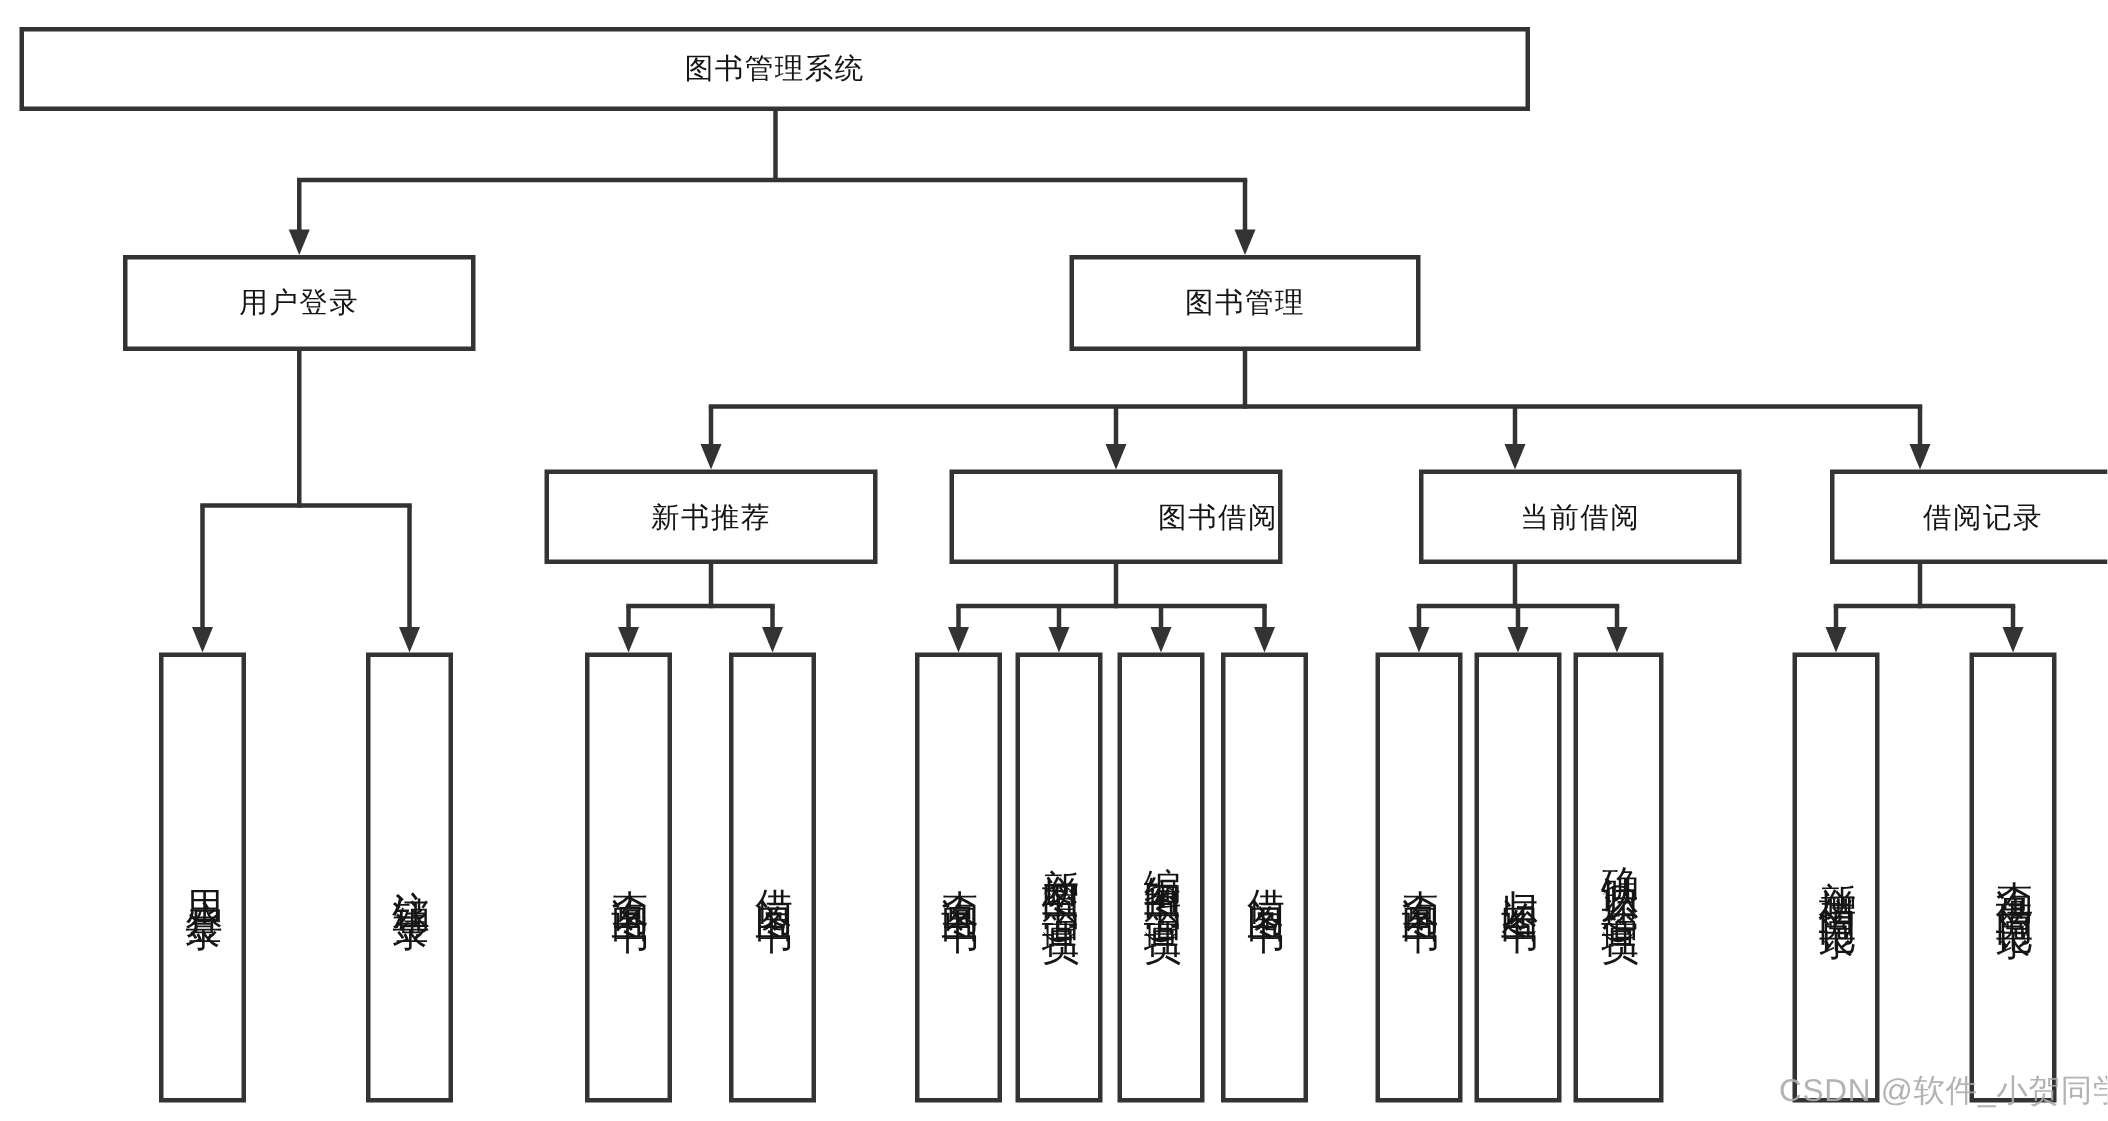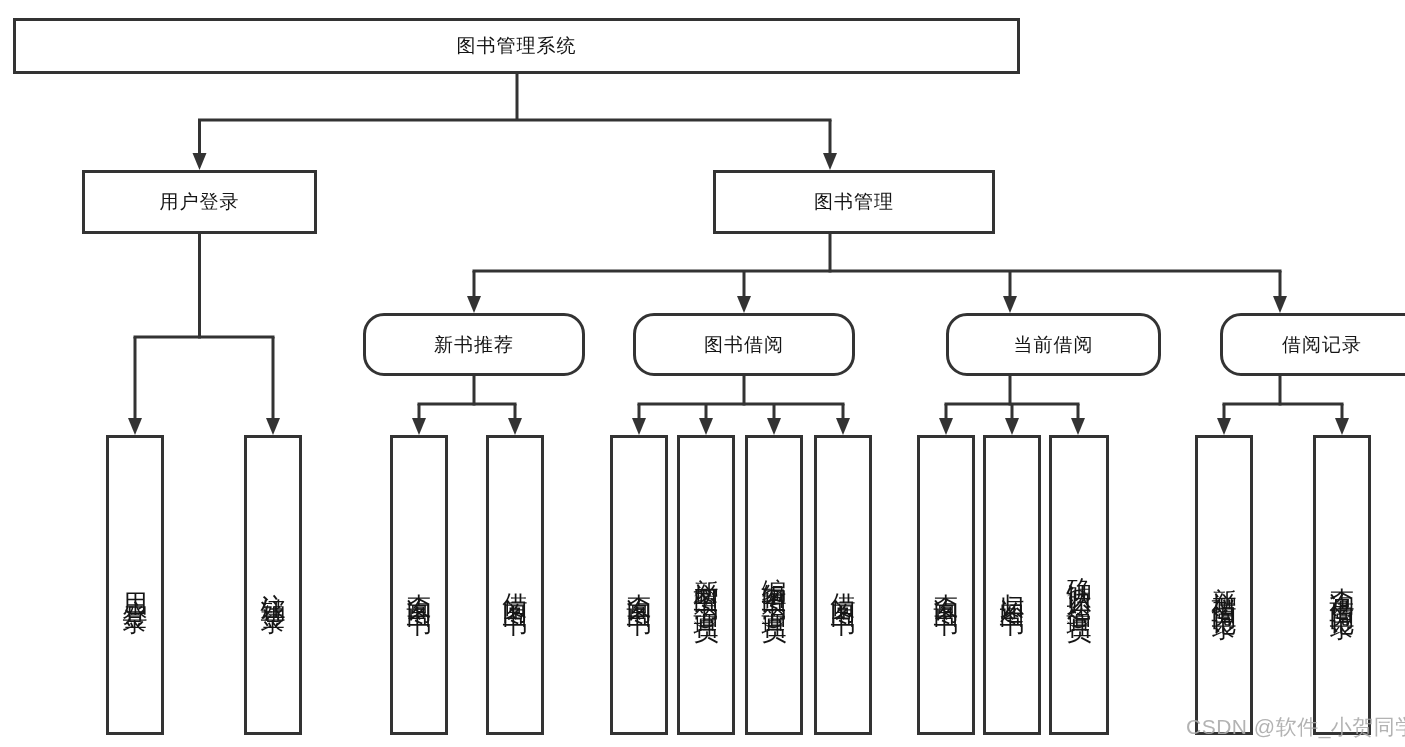--- a/index.html
+++ b/index.html
@@ -15,25 +15,25 @@
   }
   .htext{font-size:19px;letter-spacing:1px;white-space:nowrap;}
   .vtext{
     writing-mode:vertical-rl;text-orientation:mixed;
     font-size:25px;letter-spacing:6px;line-height:1;white-space:nowrap;
   }
   
   .b-root{left:13px;top:18px;width:1007px;height:56px;}
   
   .b-login{left:82px;top:170px;width:235px;height:64px;}
-  .b-mgmt{left:713px;top:170px;width:282px;height:64px;}
+  .b-mgmt{left:713px;top:170px;width:234px;height:64px;}
   
-  .b-l3{top:313px;height:63px;width:222px;border-radius:21px;}
+  .b-l3{top:313px;height:63px;width:222px;}
   .b-g1{left:363px;}
-  .b-g2{left:633px;}
+  .b-g2{left:633px;justify-content:flex-end;}
   .b-g3{left:946px;width:215px;}
   .b-g4{left:1172px;width:204px;margin-left:48px;}
   
   .b-leaf{top:435px;height:300px;width:58px;}
   .lf-0{left:106px;}  .lf-1{left:244px;}
   .lf-2{left:390px;}  .lf-3{left:486px;}
   .lf-4{left:610px;}  .lf-5{left:677px;}  .lf-6{left:745px;}  .lf-7{left:814px;}
   .lf-8{left:917px;}  .lf-9{left:983px;}  .lf-10{left:1049px;width:60px;}
   .lf-11{left:1195px;} .lf-12{left:1313px;}
   .watermark{

